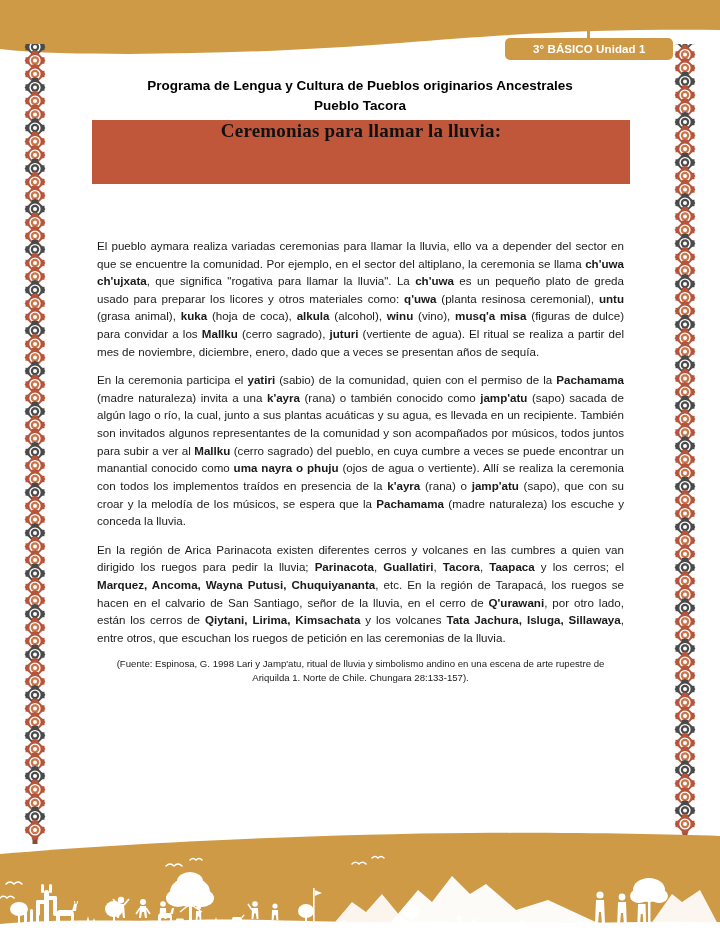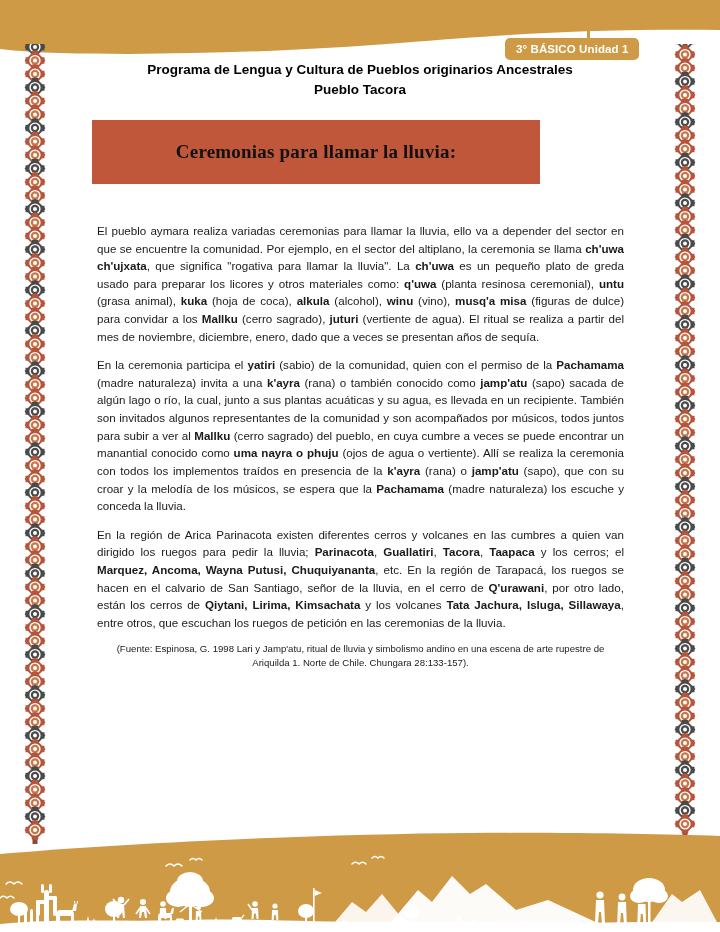--- a/index.html
+++ b/index.html
@@ -34,21 +34,21 @@
   }
   .top-band svg { display: block; }
 
   
   .unit-badge {
     position: absolute;
     left: 505px;
     top: 38px;
     height: 22px;
     line-height: 22px;
-    padding: 0 11px;
+    padding: 0 28px;
     background: #cf9a46;
     color: #ffffff;
     font-size: 11.5px;
     font-weight: bold;
     border-radius: 5px;
     white-space: nowrap;
     letter-spacing: 0.1px;
   }
   .badge-stem {
     position: absolute;
@@ -68,54 +68,53 @@
     overflow: hidden;
   }
   .side-border.left  { left: 22px; }
   .side-border.right { left: 672px; }
   .side-border svg { display: block; }
 
   
   .doc-header {
     position: absolute;
     left: 90px;
-    top: 60px;
+    top: 76px;
     width: 540px;
     text-align: center;
     font-size: 13.5px;
     font-weight: bold;
     color: #000000;
     line-height: 1.45;
   }
 
   
   .title-bar {
     position: absolute;
     left: 92px;
     top: 120px;
-    width: 448px;
+    width: 538px;
     height: 64px;
     background: #c0563a;
     display: flex;
-    align-items: center;
     justify-content: center;
   }
   .title-bar .title-text {
     font-family: "Liberation Serif", serif;
     font-size: 19px;
     font-weight: bold;
     color: #111111;
     letter-spacing: 0.2px;
   }
 
   
   .body-wrap {
     position: absolute;
     left: 97px;
-    top: 222px;
+    top: 237px;
     width: 527px;
   }
   .para {
     font-size: 11.6px;
     line-height: 1.52;
     color: #1a1a1a;
     text-align: justify;
     margin: 0 0 11px 0;
     text-justify: inter-word;
   }

